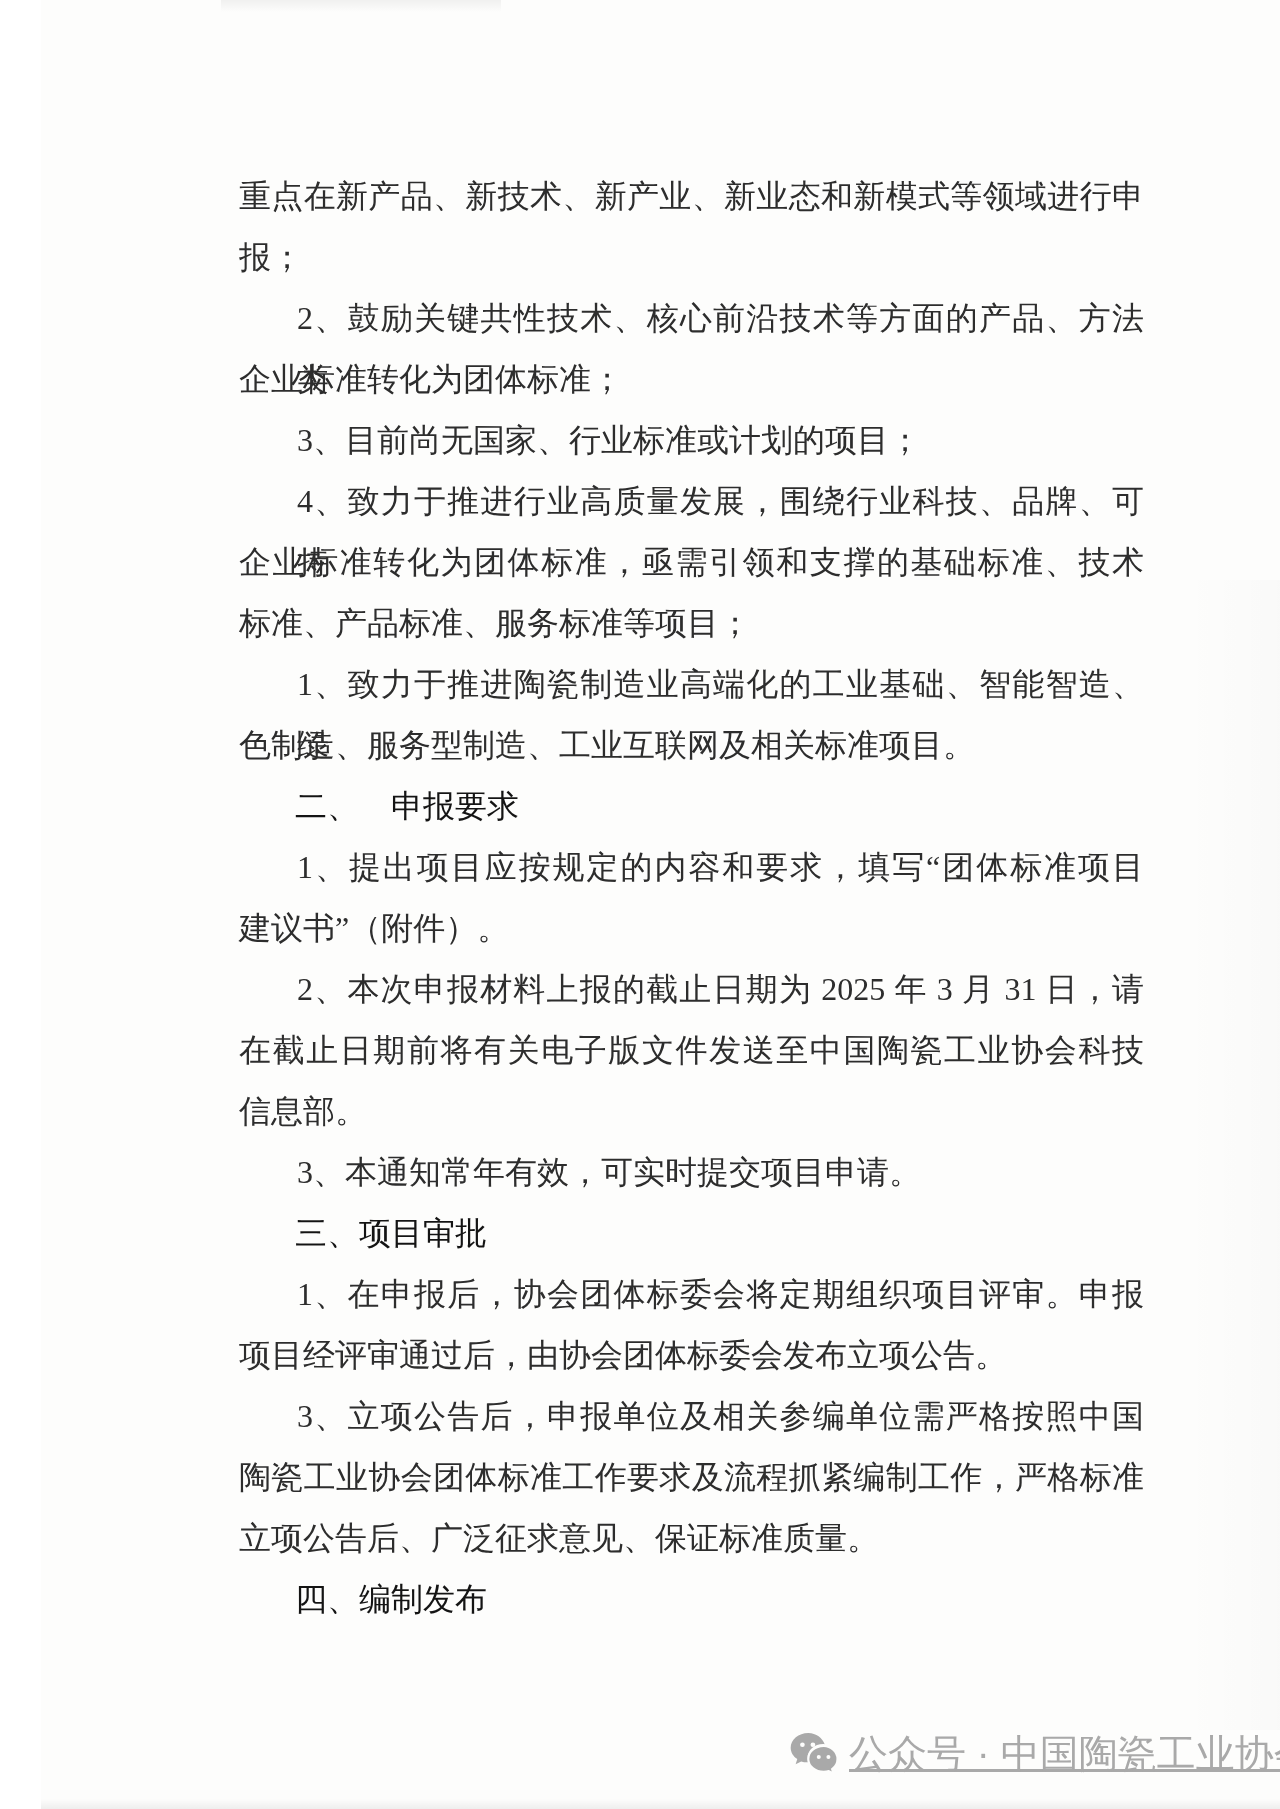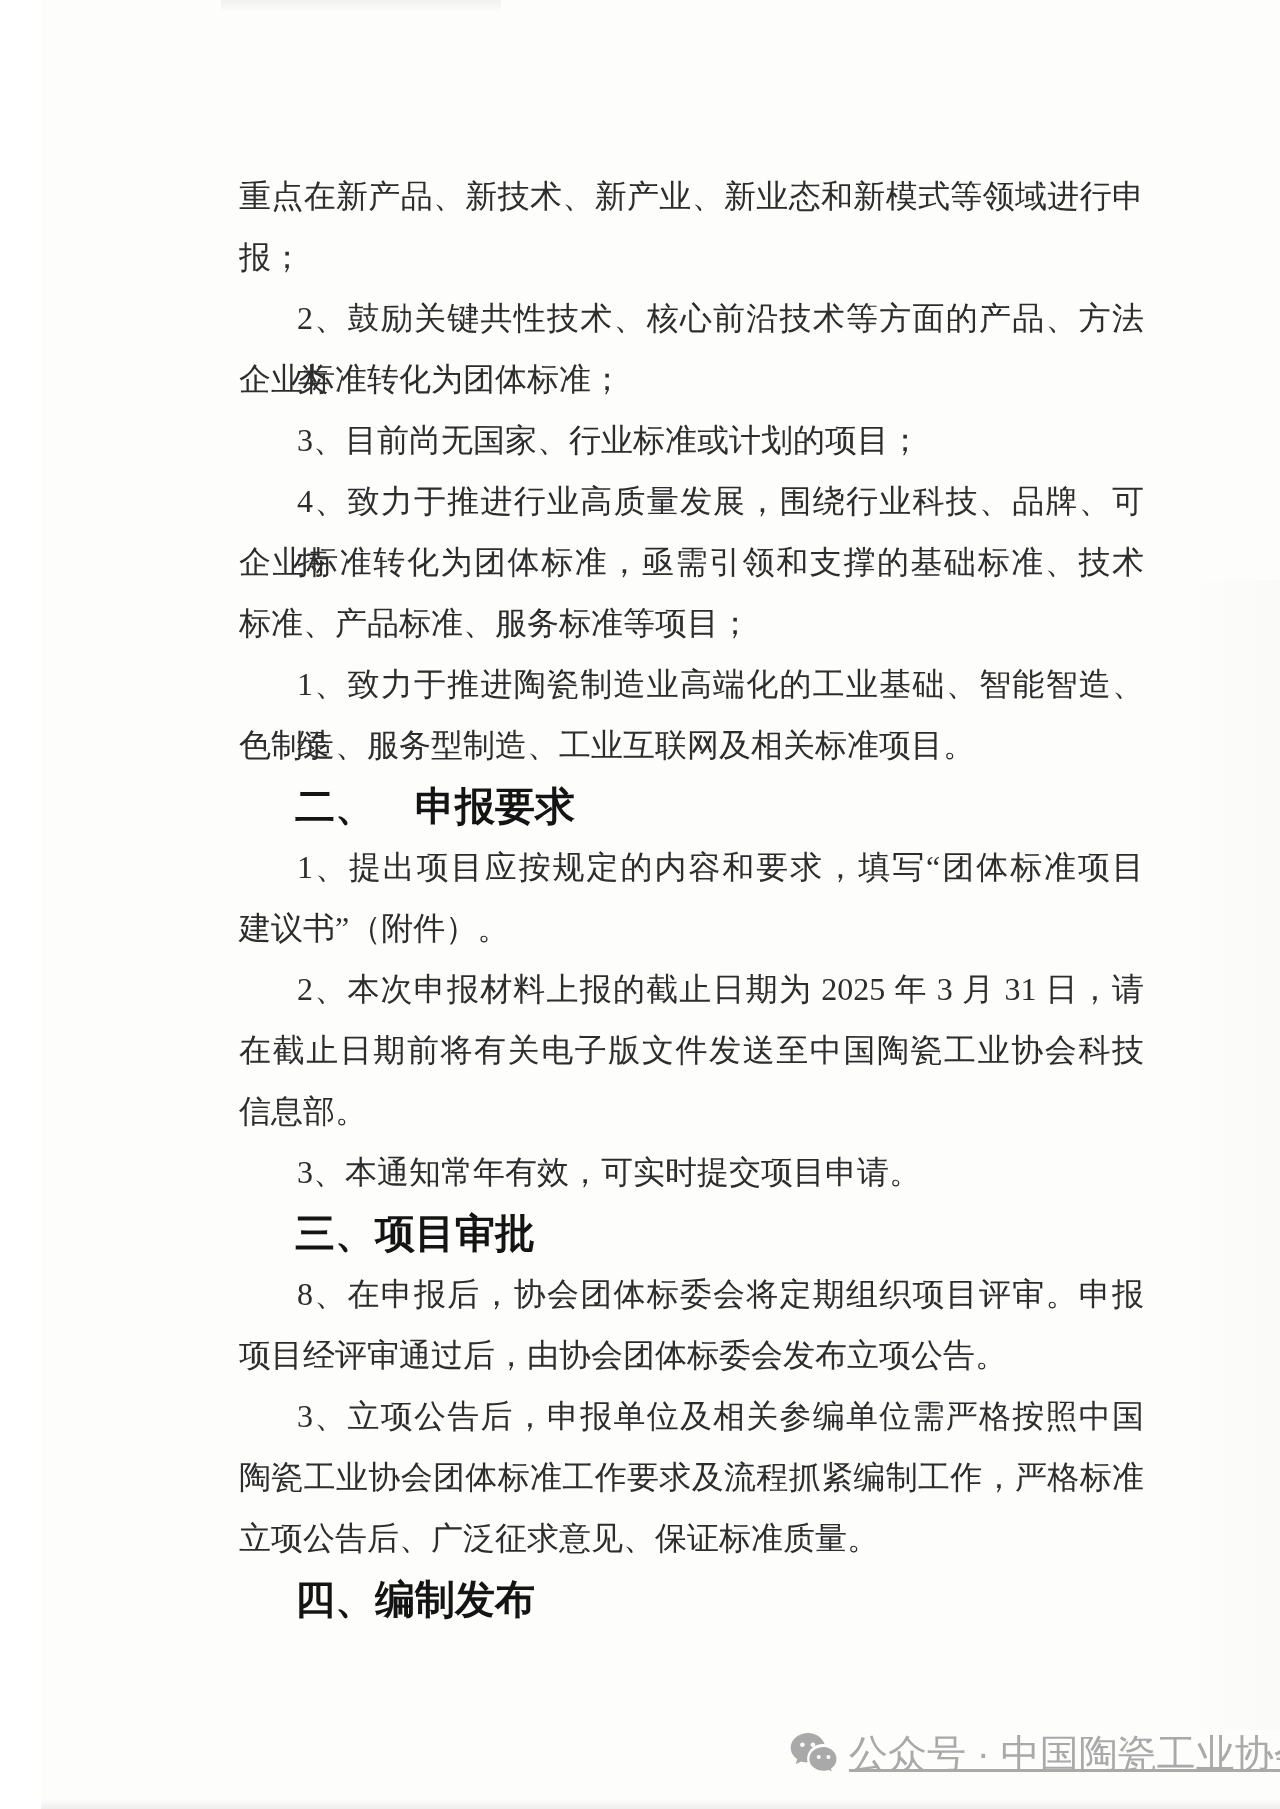--- a/index.html
+++ b/index.html
@@ -34,22 +34,22 @@
     font-size:32px;
   }
   .just{
     text-align:justify;
     text-align-last:justify;
     -moz-text-align-last:justify;
   }
   .indent{padding-left:58px;font-family:Liberation Serif, serif;}
   .heading{
     font-family:"Liberation Sans", sans-serif;
-    font-weight:700;
-    font-size:40px;
+    font-weight:400;
+    font-size:32px;
     padding-left:56px;
     color:var(--heading-color,#141414);
   }
 
   .watermark{
     position:absolute;left:748px;top:1729px;
     display:flex;align-items:center;gap:8px;
     color:var(--footer-color,#a9a9a9);
     text-decoration:underline;
   }
@@ -82,21 +82,21 @@
       <div class="line indent just">1、致力于推进陶瓷制造业高端化的工业基础、智能智造、绿</div>
       <div class="line">色制造、服务型制造、工业互联网及相关标准项目。</div>
       <div class="line heading">二、　申报要求</div>
       <div class="line indent just">1、提出项目应按规定的内容和要求，填写“团体标准项目</div>
       <div class="line">建议书”（附件）。</div>
       <div class="line indent just">2、本次申报材料上报的截止日期为 2025 年 3 月 31 日，请</div>
       <div class="line just">在截止日期前将有关电子版文件发送至中国陶瓷工业协会科技</div>
       <div class="line">信息部。</div>
       <div class="line indent">3、本通知常年有效，可实时提交项目申请。</div>
       <div class="line heading">三、项目审批</div>
-      <div class="line indent just">8、在申报后，协会团体标委会将定期组织项目评审。申报</div>
+      <div class="line indent just">1、在申报后，协会团体标委会将定期组织项目评审。申报</div>
       <div class="line">项目经评审通过后，由协会团体标委会发布立项公告。</div>
       <div class="line indent just">3、立项公告后，申报单位及相关参编单位需严格按照中国</div>
       <div class="line just">陶瓷工业协会团体标准工作要求及流程抓紧编制工作，严格标准</div>
       <div class="line">立项公告后、广泛征求意见、保证标准质量。</div>
       <div class="line heading">四、编制发布</div>
     </div>
 
   <div class="watermark">
     <svg class="wechat-icon" width="52" height="46" viewBox="0 0 62 54" aria-hidden="true">
       <g fill="#a9a9a9">

